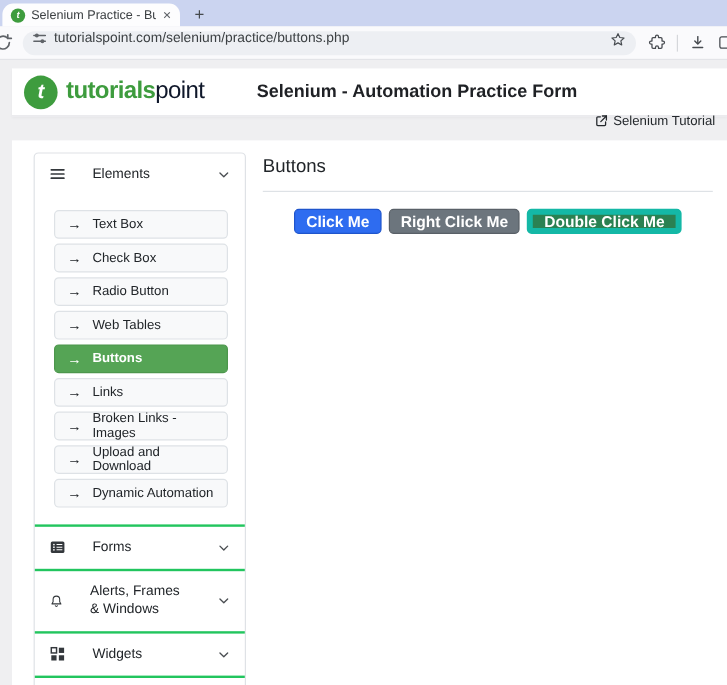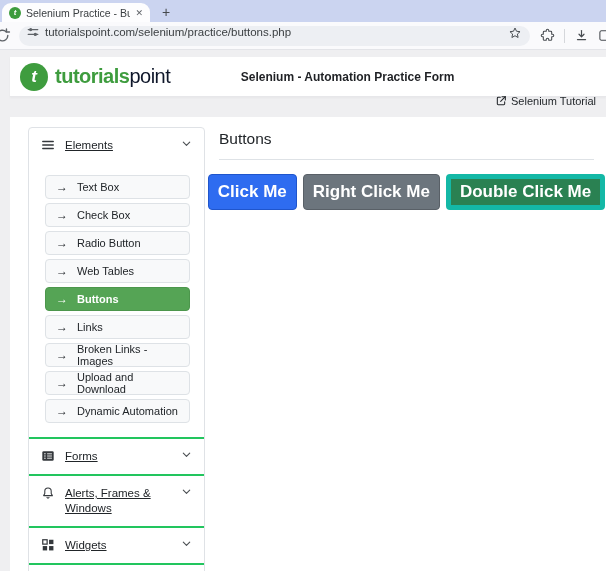--- a/index.html
+++ b/index.html
@@ -50,59 +50,59 @@
   }
   .brand { display:flex; align-items:center; gap:7px; width:180px; flex:0 0 auto; }
   .logo-circle {
     width:28px; height:28px; border-radius:50%; background:#3e9c3e; color:#fff;
     font-size:17px; font-weight:bold; font-style:italic;
     display:flex; align-items:center; justify-content:center;
   }
   .brand-text { font-size:20px; letter-spacing:-0.5px; white-space:nowrap; }
   .brand-text .b1 { font-weight:bold; color:#3e9c3e; }
   .brand-text .b2 { font-weight:400; color:#0f172a; }
-  .page-title { flex:1; text-align:center; font-size:12px; font-weight:600; color:#1f2125; white-space:nowrap; }
+  .page-title { flex:1; text-align:center; font-size:15px; font-weight:600; color:#1f2125; white-space:nowrap; }
   .tut-link { display:flex; align-items:center; gap:4px; font-size:11px; color:#24282c; flex:0 0 auto; cursor:pointer;margin-top:48px; }
 
   
   .content-card {
     margin:20px 0 0 10px; width:596px; height:454px; background:#fff;
     display:flex; overflow:hidden;
   }
 
   
   .sidebar {
     margin:10px 0 0 18px; width:177px; flex:0 0 auto;
     border:1px solid #dfe2e6; border-radius:4px; height:500px; background:#fff;
   }
   .acc-header {
-    display:flex; gap:10px; padding:10px 12px;
-    font-size:11.5px; color:#212529; cursor:pointer;text-decoration:underline;
+    display:flex; align-items:center; gap:22px; padding:10px 12px;
+    font-size:11.5px; color:#212529; cursor:pointer;
   }
   .acc-header + .acc-header, .sec-divider { border-top:2px solid #22c55e; }
   .acc-label { line-height:1.3; }
   .acc-label.narrow { width:98px; }
   .chev { margin-left:auto; flex:0 0 auto; }
   .items { padding:12px 14px 14px 16px; display:flex; flex-direction:column; gap:4px; }
   .item {
     height:24px; display:flex; align-items:center; gap:9px; padding:0 10px;
     background:#f8f9fa; border:1px solid #dee2e6; border-radius:4px;
     font-size:11px; color:#212529; cursor:pointer;
   }
   .item .arrow { font-size:12px; line-height:1; }
   .item.selected { background:#55a455; border-color:#4c964c; color:#fff; font-weight:bold; }
 
   
   .main { flex:1; padding:13px 12px 0 14px; min-width:0; }
   .main h1 { font-size:15.5px; font-weight:500; color:#212529; }
   .main hr { border:none; border-top:1px solid #dee2e6; margin-top:11px; }
   .btn-row { margin-top:14px; display:flex; justify-content:center; gap:6px; }
   .btnx {
-    height:36px; padding:0 9px; border-radius:4px; color:#fff;
-    font-size:17px; font-weight:bold; display:flex; align-items:center;
+    height:21px; padding:0 9px; border-radius:4px; color:#fff;
+    font-size:13px; font-weight:bold; display:flex; align-items:center;
     cursor:pointer; white-space:nowrap;
   }
   .btn-blue  { background:#2e6cf0; border:1px solid #1f55cc; }
   .btn-gray  { background:#6c757d; border:1px solid #596067; }
   .btn-green { background:#2a8152; border:5px solid #14b8a6; }
 </style>
 </head>
 <body>
 
 <div class="tabstrip">

